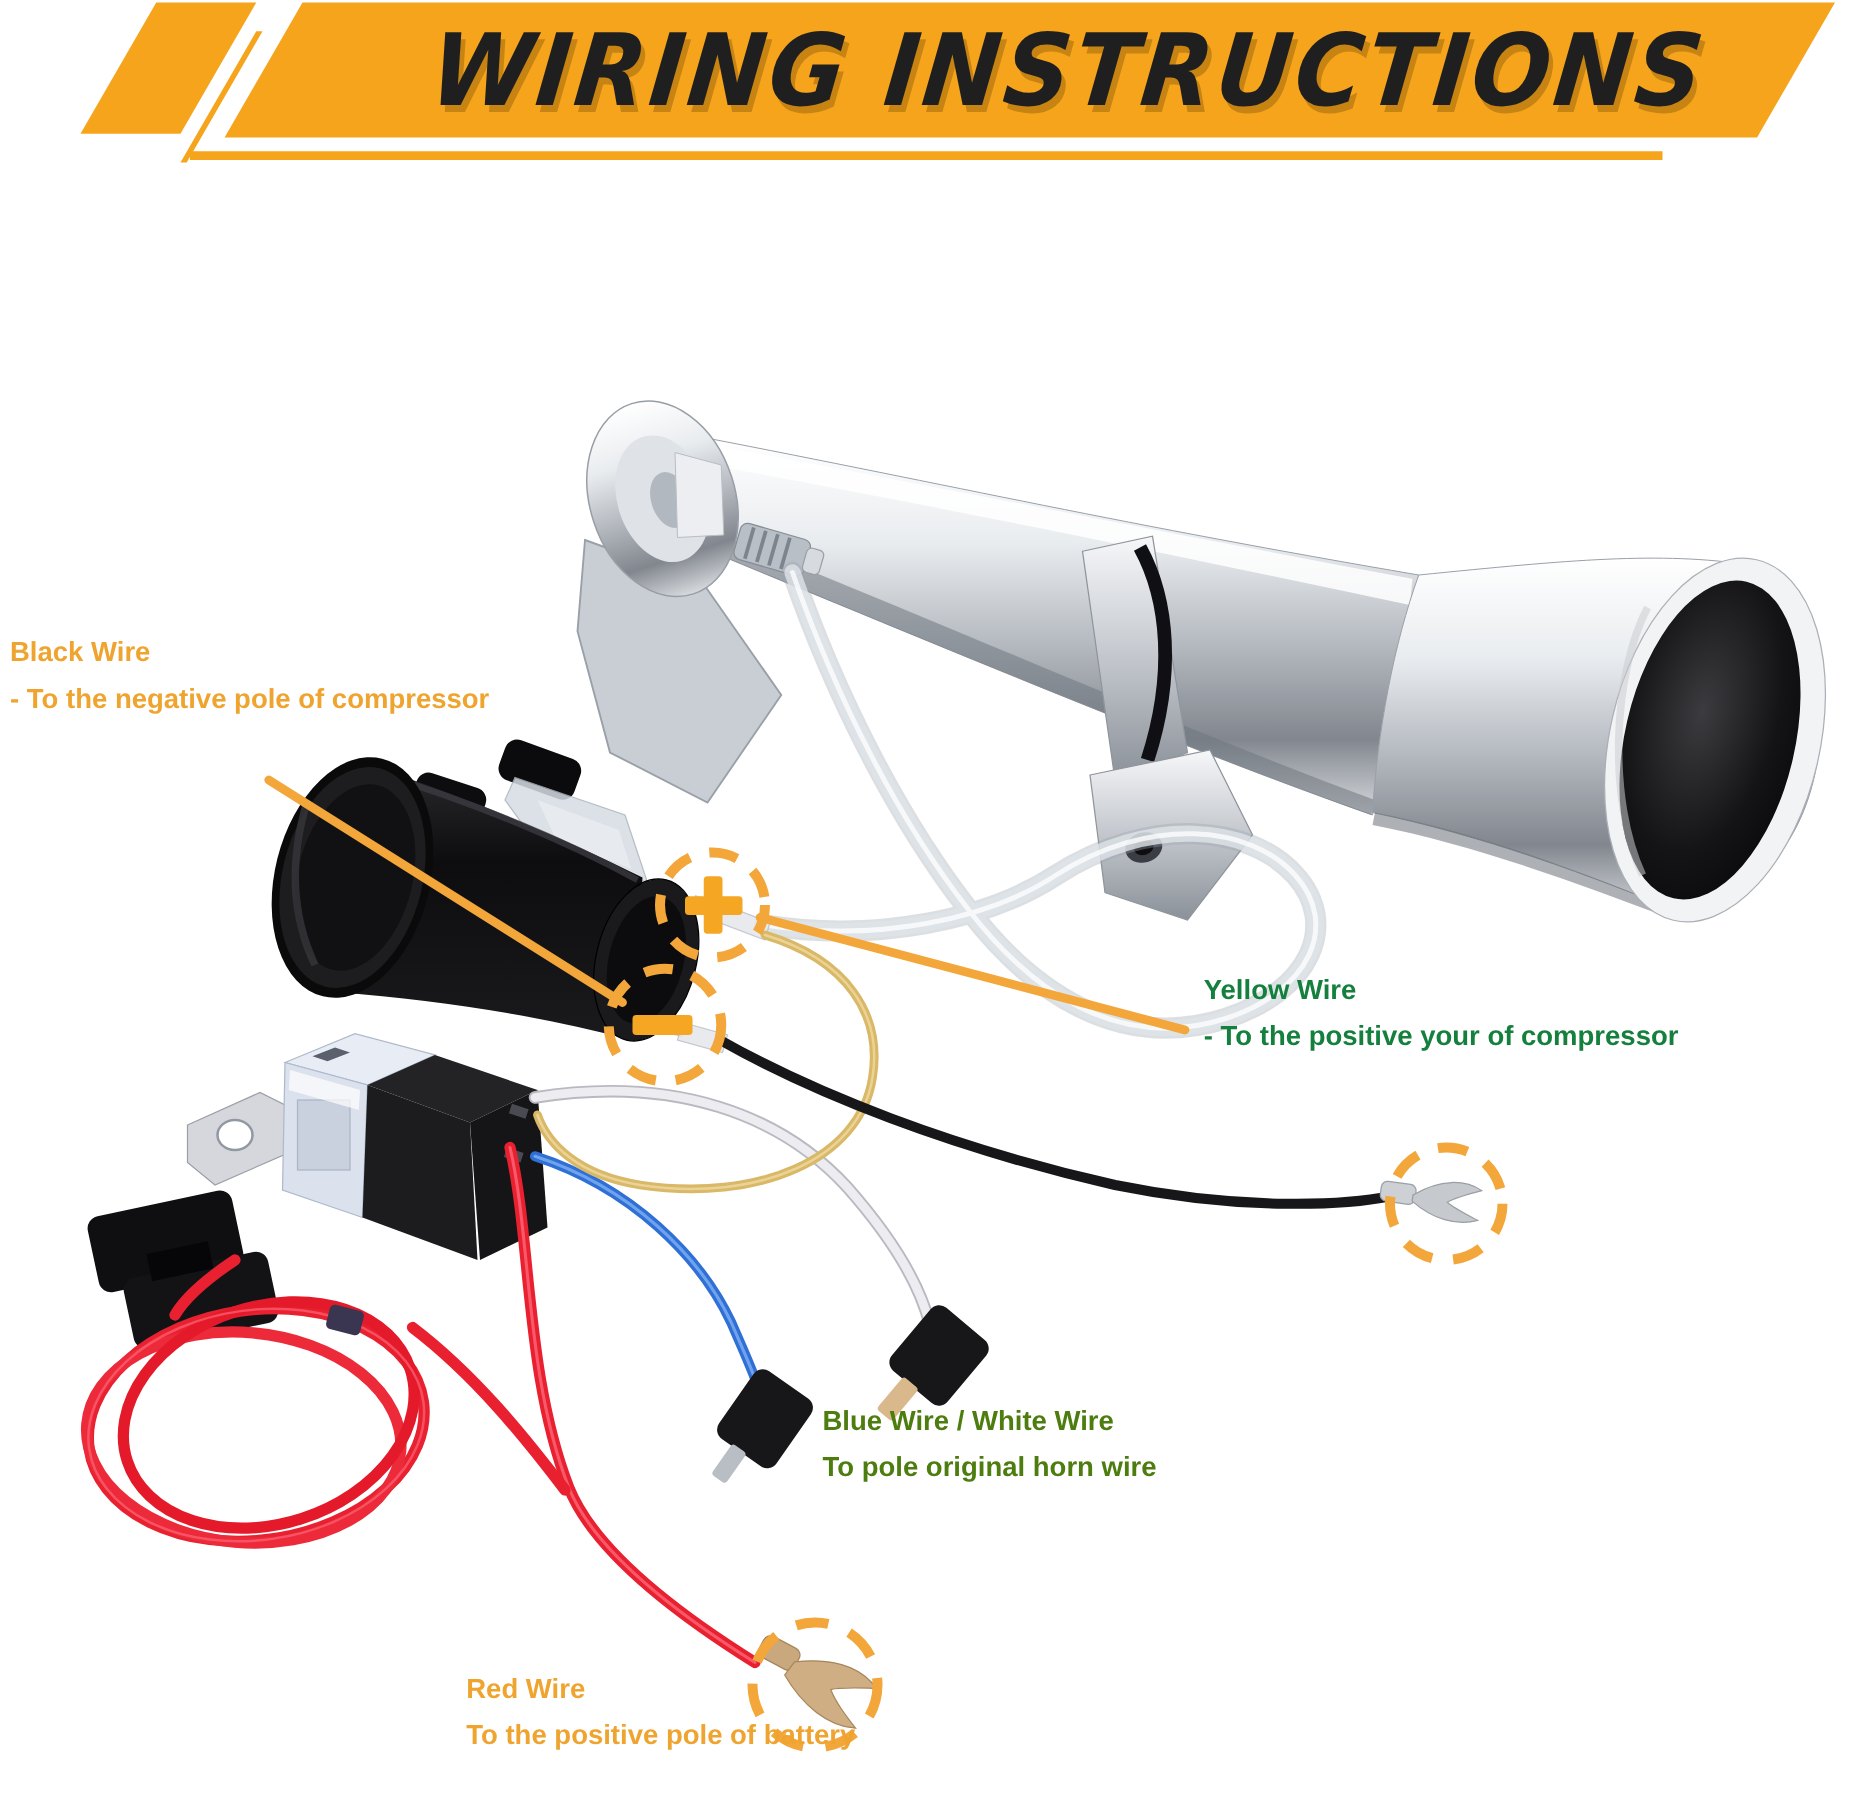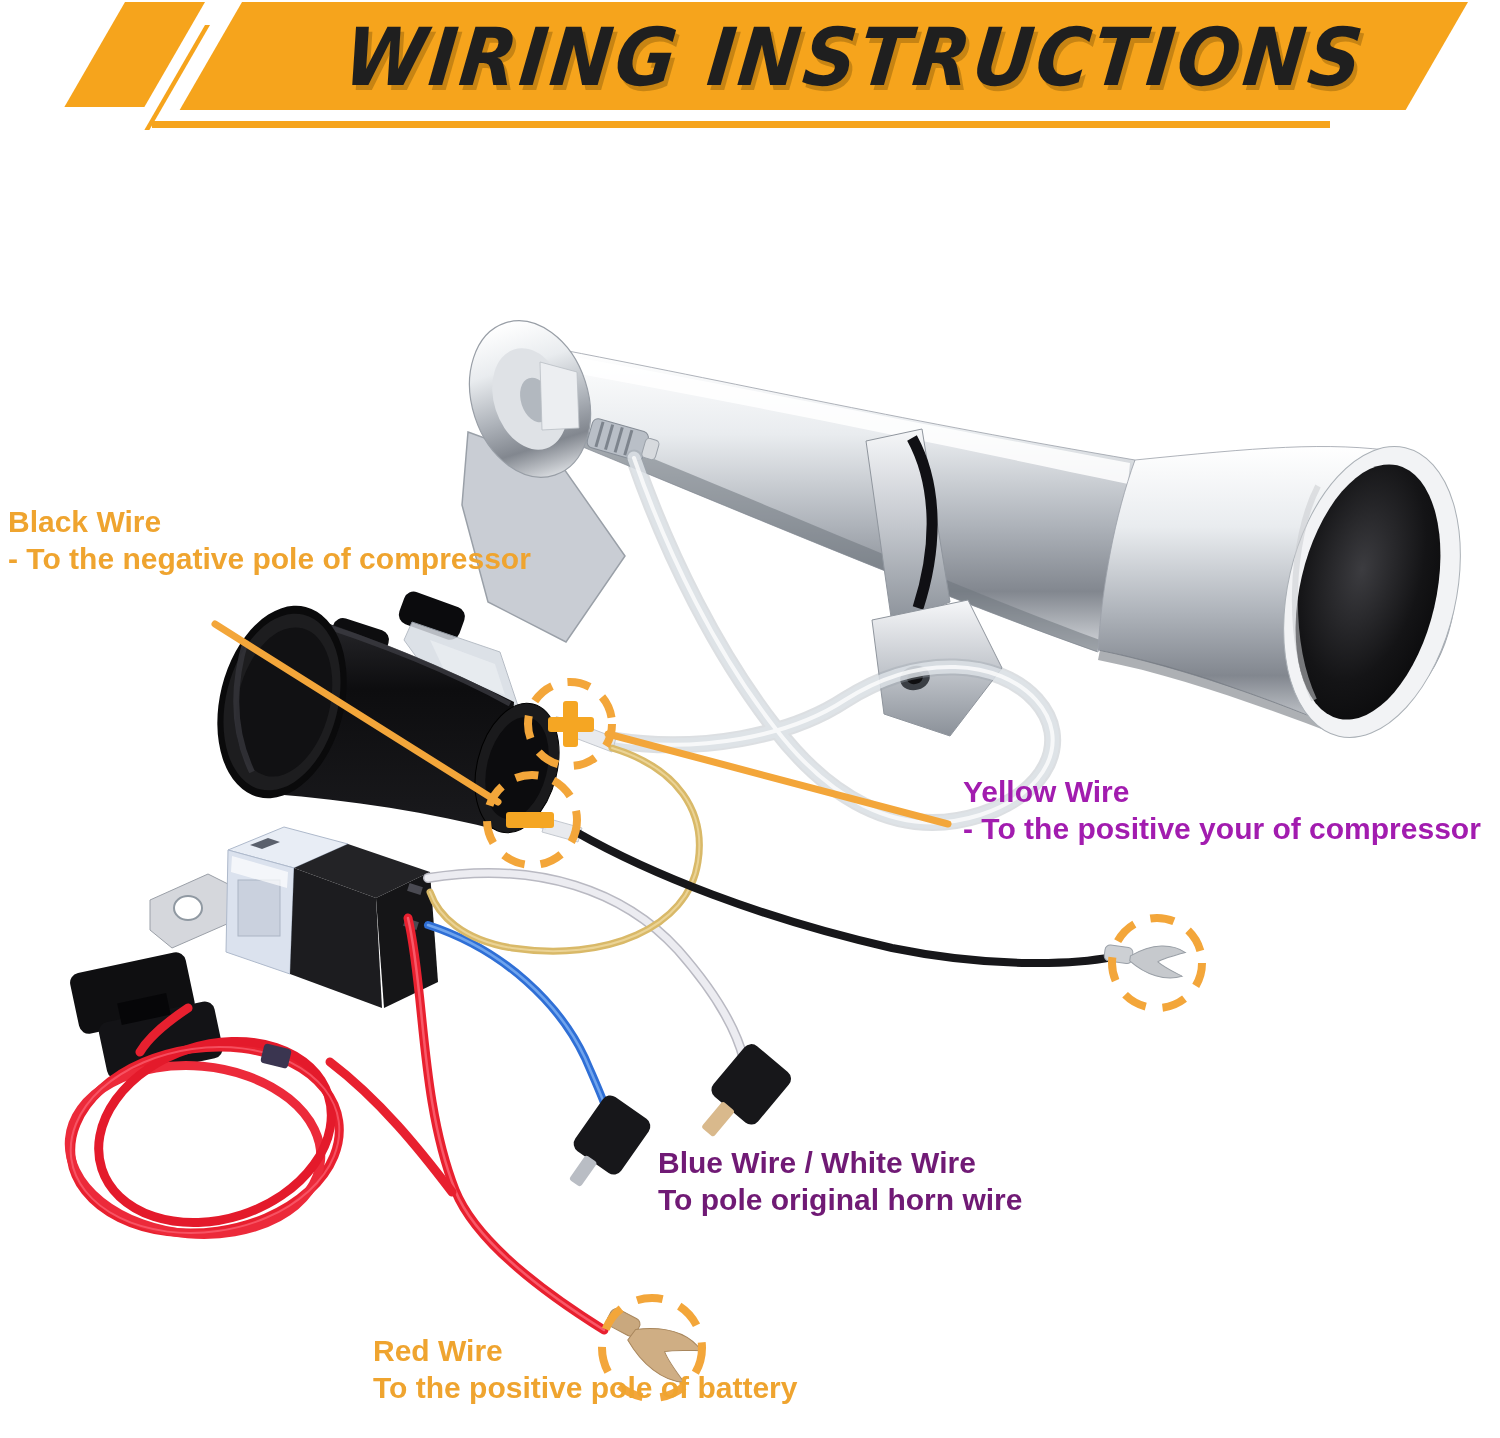--- a/index.html
+++ b/index.html
@@ -16,21 +16,21 @@
     transform:skewX(-30deg);transform-origin:top left;}
   .banner-underline{position:absolute;left:152px;top:121px;width:1178px;height:7px;}
   .banner-title{position:absolute;left:255px;top:14px;width:1200px;
     font-family:"DejaVu Sans","Liberation Sans",sans-serif;
     font-weight:bold;font-style:italic;font-size:74px;letter-spacing:3px;
     white-space:nowrap;text-align:center;
     transform:skewX(-6deg) scaleY(1.08);transform-origin:center;
     text-shadow:4px 5px 0 rgba(90,60,0,.30);}
 
   
-  .lbl{position:absolute;font-weight:bold;font-size:30px;line-height:37px;
+  .lbl{position:absolute;font-weight:bold;font-size:22px;line-height:37px;
        white-space:nowrap;}
   .svg-scene{position:absolute;left:0;top:0;}
 </style>
 </head>
 <body>
 
 <div class="stage">
 
   <svg class="svg-scene" width="1500" height="1438" viewBox="0 0 1500 1438">
     <defs>
@@ -236,27 +236,27 @@
   <div class="banner-stripe" style="background: rgb(246, 164, 28);"></div>
   <div class="banner-main" style="background: rgb(246, 164, 28);"></div>
   <div class="banner-underline" style="background: rgb(246, 164, 28);"></div>
   <div class="banner-title" style="color: rgb(31, 31, 31);">WIRING INSTRUCTIONS</div>
 
   <div class="lbl" style="left: 8px; top: 503px; color: rgb(239, 164, 47);">
     <div>Black Wire</div>
     <div>- To the negative pole of compressor</div>
   </div>
 
-  <div class="lbl" style="left: 963px; top: 773px; color: #a21caf;">
+  <div class="lbl" style="left: 963px; top: 773px; color: #15803d;">
     <div>Yellow Wire</div>
     <div>- To the positive your of compressor</div>
   </div>
 
 
-  <div class="lbl" style="left: 658px; top: 1144px; color: #701a75;">
+  <div class="lbl" style="left: 658px; top: 1118px; color: #4d7c0f;">
     <div>Blue Wire / White Wire</div>
     <div>To pole original horn wire</div>
   </div>
 
   <div class="lbl" style="left: 373px; top: 1332px; color: rgb(239, 164, 47);">
     <div>Red Wire</div>
     <div>To the positive pole of battery</div>
   </div>
 
 </div>

